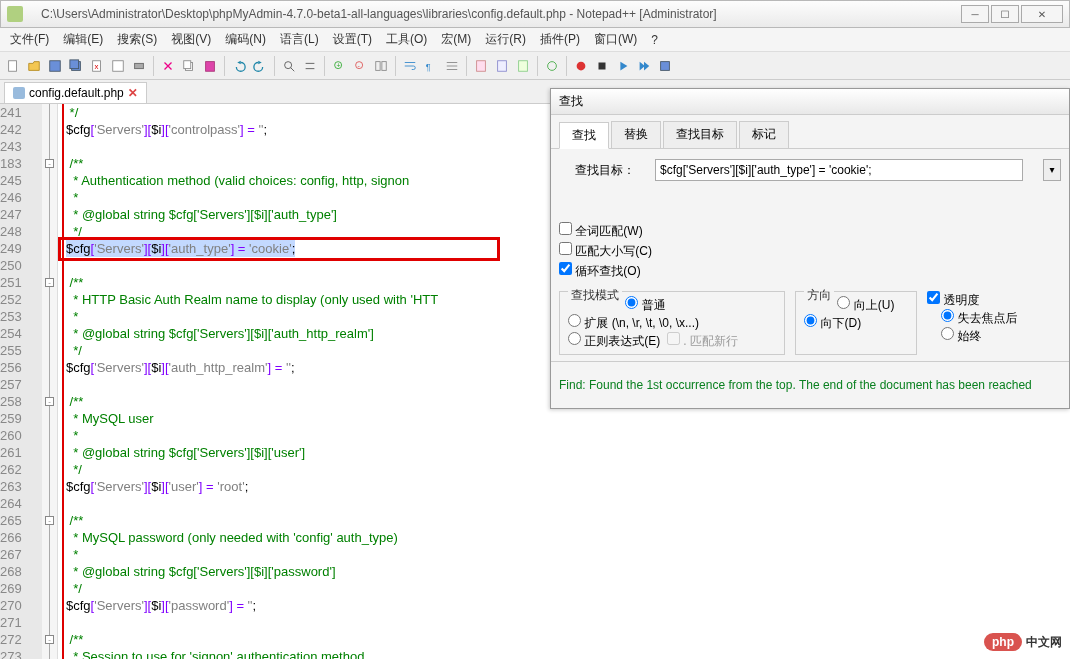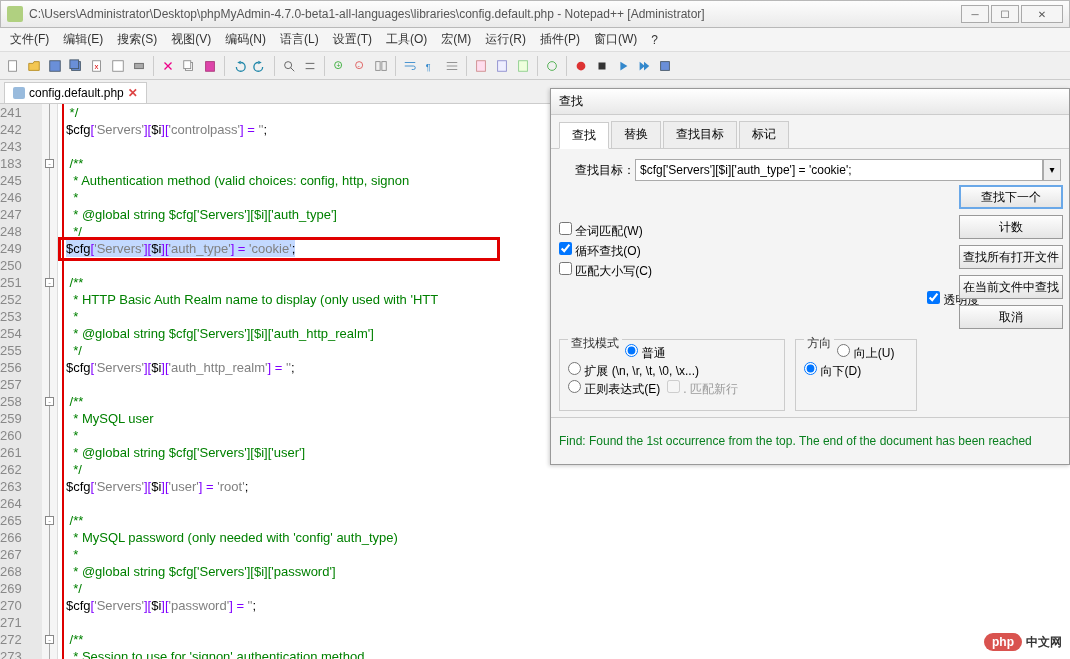--- a/index.html
+++ b/index.html
@@ -1,18 +1,18 @@
 <!DOCTYPE html>
 <html><head>
 <meta charset="utf-8">
 <style>
 * { margin: 0; padding: 0; box-sizing: border-box; font-family: "Microsoft YaHei", Tahoma, sans-serif; }
 body { background: #f0f0f0; font-size: 12px; overflow: hidden; width: 1070px; height: 659px; position: relative; }
 
-.titlebar { height: 28px; background: linear-gradient(#fdfdfd,#eaeaea); border: 1px solid #b8b8b8; display: flex; align-items: center; padding: 8px 6px; color: #555; }
+.titlebar { height: 28px; background: linear-gradient(#fdfdfd,#eaeaea); border: 1px solid #b8b8b8; display: flex; align-items: center; padding: 8px 6px; color: #555; gap: 12px; }
 .titlebar .icon { width: 16px; height: 16px; background: #b0d080; border-radius: 2px; margin-right: 6px; }
 .titlebar .title { flex: 1; font-size: 12px; }
 .winbtns { display: flex; gap: 2px; }
 .winbtn { width: 28px; height: 18px; border: 1px solid #aaa; background: #f5f5f5; display: flex; align-items: center; justify-content: center; font-size: 10px; }
 .winbtn.close { width: 42px; }
 
 .menubar { height: 24px; background: #f5f5f5; border-bottom: 1px solid #ddd; display: flex; align-items: center; padding: 0 4px; gap: 2px; }
 .menubar span { padding: 2px 6px; color: #333; cursor: default; }
 
 .toolbar { height: 28px; background: #f0f0f0; border-bottom: 1px solid #ccc; display: flex; align-items: center; padding: 2px 4px; gap: 3px; }
@@ -42,31 +42,31 @@
 .hl { background: #c3d9ff; display: inline-block; }
 .redbox { position: absolute; border: 3px solid #e00000; pointer-events: none; }
 
 
 .dialog { position: absolute; right: 0; top: 88px; width: 520px; background: #f4f4f4; border: 1px solid #999; box-shadow: -1px 1px 4px rgba(0,0,0,0.2); }
 .dlg-title { background: linear-gradient(#fff,#e8e8e8); border-bottom: 1px solid #ccc; padding: 4px 8px; font-size: 12px; }
 .dlg-tabs { display: flex; border-bottom: 1px solid #ccc; padding-left: 8px; padding-top: 6px; background: #f4f4f4; }
 .dlg-tab { padding: 4px 12px; border: 1px solid #ccc; border-bottom: none; background: #eee; margin-right: 2px; font-size: 12px; }
 .dlg-tab.active { background: #fff; border-bottom: 1px solid #fff; position: relative; top: 1px; }
 .dlg-body { padding: 10px 8px 6px; background: #f4f4f4; position: relative; }
-.dlg-row { display: flex; align-items: center; margin-bottom: 8px; gap: 0; }
+.dlg-row { display: flex; align-items: center; margin-bottom: 8px; gap: 20px; }
 .dlg-label { width: 76px; text-align: right; font-size: 12px; }
 .dlg-input { flex: 1; height: 22px; border: 1px solid #aaa; padding: 0 4px; font-size: 12px; background: #fff; }
 .dlg-dd { width: 18px; height: 22px; border: 1px solid #aaa; background: #eee; text-align: center; line-height: 20px; font-size: 10px; }
 .dlg-btns { position: absolute; right: 0; top: 36px; width: 110px; display: flex; flex-direction: column; gap: 6px; padding-right: 6px; }
 .dlg-btn { height: 24px; border: 1px solid #999; background: linear-gradient(#fdfdfd,#e5e5e5); font-size: 12px; }
 .dlg-btn.primary { border: 2px solid #6aa8e8; }
 .dlg-opts { margin-top: 40px; font-size: 12px; line-height: 20px; }
 .dlg-opts label { display: block; }
 .dlg-groups { display: flex; margin-top: 10px; gap: 10px; font-size: 12px; }
-.fieldset { border: 1px solid #ccc; padding: 4px 8px 12px; margin-top: 48px; }
+.fieldset { border: 1px solid #ccc; padding: 4px 8px 4px; }
 .fieldset .legend { font-size: 12px; color: #333; position: relative; top: -10px; background: #f4f4f4; padding: 0 3px; display: inline-block; }
 .status { border-top: 1px solid #ccc; padding: 16px 8px; color: #0a8020; font-size: 12px; white-space: nowrap; overflow: hidden; }
 
 .watermark { position: absolute; right: 8px; bottom: 8px; display: flex; align-items: center; gap: 4px; font-family: sans-serif; font-weight: bold; color: #333; }
 .watermark .badge { background: #d9534f; color: #fff; border-radius: 10px; padding: 2px 8px; font-size: 12px; }
 </style>
 </head>
 <body>
 
 <div class="titlebar">
@@ -327,49 +327,46 @@
     <div class="dlg-tab">查找目标</div>
     <div class="dlg-tab">标记</div>
   </div>
   <div class="dlg-body">
     <div class="dlg-row">
       <div class="dlg-label">查找目标：</div>
       <input class="dlg-input" value="$cfg['Servers'][$i]['auth_type'] = 'cookie';" style="">
       <div class="dlg-dd">▾</div>
     </div>
 
-    <div class="dlg-btns">
-      <button class="dlg-btn primary">查找下一个</button>
-      <button class="dlg-btn">计数</button>
-      <button class="dlg-btn">查找所有打开文件</button>
-      <button class="dlg-btn">在当前文件中查找</button>
-      <button class="dlg-btn">取消</button>
-    </div>
 
     <div class="dlg-opts">
       <label><input type="checkbox" style=""> <span>全词匹配(W)</span></label>
+      <label><input type="checkbox" style=""> <span>匹配大小写(C)</span></label>
       <label><input type="checkbox" checked="" style=""> <span>循环查找(O)</span></label>
-      <label><input type="checkbox" style=""> <span>匹配大小写(C)</span></label>
     </div>
 
     <div class="dlg-groups">
       <div class="fieldset" style="flex:1.4">
         <span class="legend">查找模式</span>
         <label><input type="radio" name="mode" checked="" style=""> <span>普通</span></label><br>
         <label><input type="radio" name="mode" style=""> <span>扩展 (\n, \r, \t, \0, \x...)</span></label><br>
         <label><input type="radio" name="mode" style=""> <span>正则表达式(E)</span></label>
         &nbsp;<label style="color:#999"><input type="checkbox" disabled="" style=""> <span>. 匹配新行</span></label>
       </div>
       <div class="fieldset" style="flex:0.7">
         <span class="legend">方向</span>
         <label><input type="radio" name="dir" style=""> <span>向上(U)</span></label><br>
         <label><input type="radio" name="dir" checked="" style=""> <span>向下(D)</span></label>
       </div>
       <div style="flex:0.9">
         <label><input type="checkbox" checked="" style=""> <span>透明度</span></label><br>
+        <div style="padding-left:14px;">
+          <label><input type="radio" name="trans" checked="" style=""> <span>失去焦点后</span></label><br>
+          <label><input type="radio" name="trans" style=""> <span>始终</span></label>
+        </div>
       </div>
     </div>
   </div>
   <div class="status">Find: Found the 1st occurrence from the top. The end of the document has been reached</div>
 </div>
 
 <div class="watermark">
   <span class="badge">php</span>
   <span>中文网</span>
 </div>

